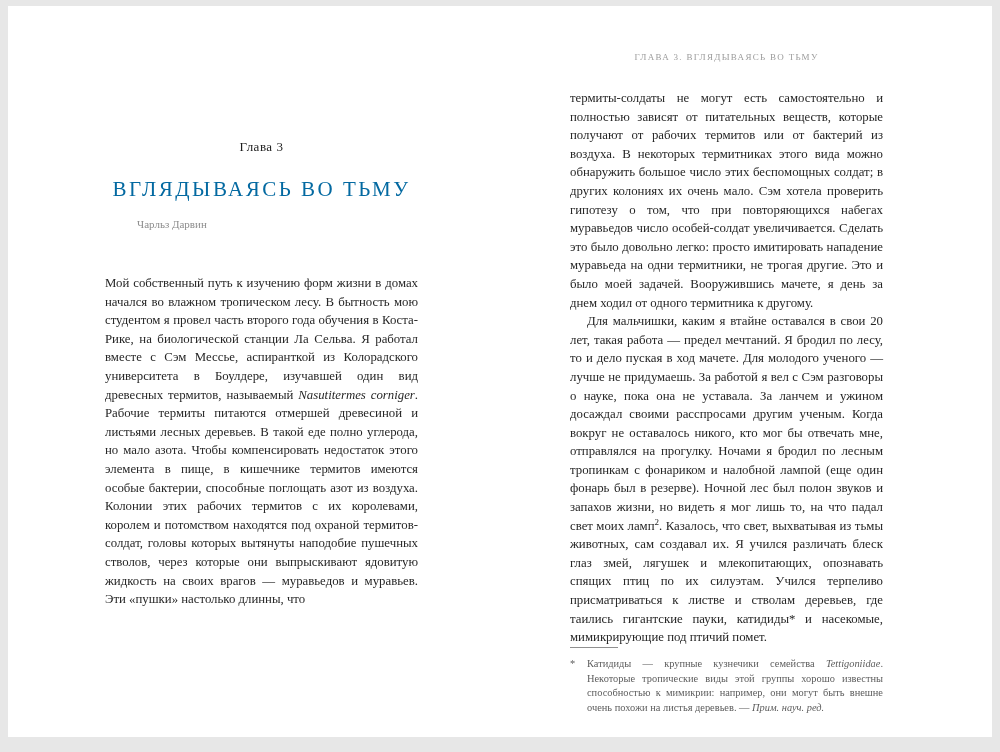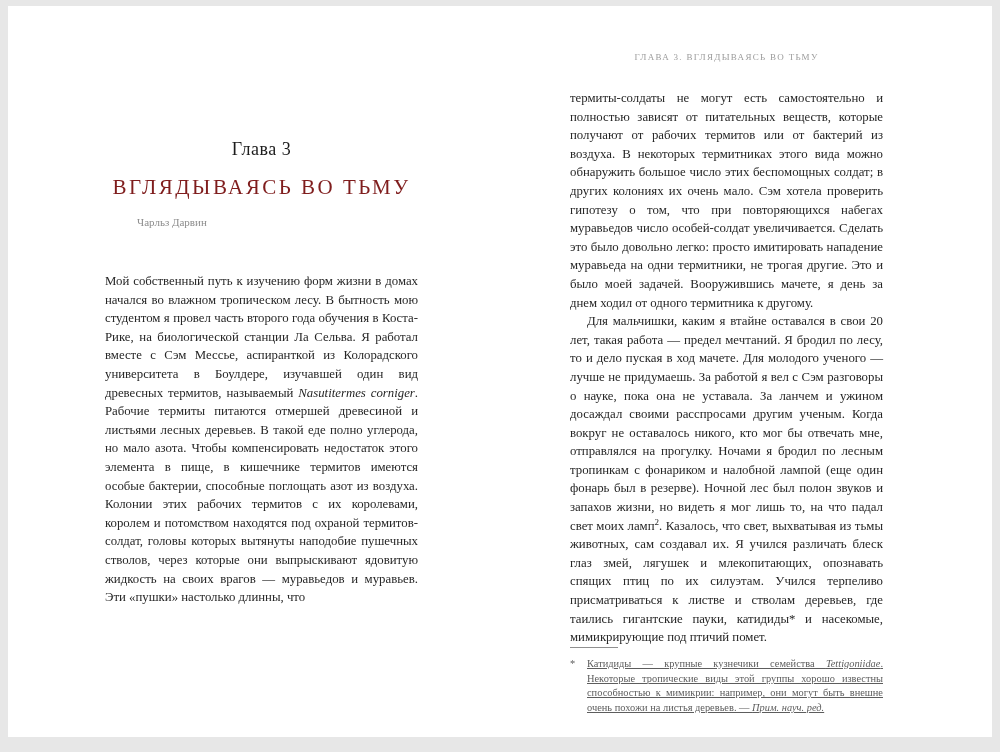--- a/index.html
+++ b/index.html
@@ -23,31 +23,31 @@
   }
   
   .left-content {
     position: absolute;
     left: 97px; top: 0;
     width: 313px; height: 100%;
   }
   .chapter-label {
     margin-top: 133px;
     text-align: center;
-    font-size: 18px;
+    font-size: 13px;
     letter-spacing: 0.5px;
     color: #1c1c1c;
   }
   .chapter-title {
-    margin-top: 15px;
+    margin-top: 22px;
     text-align: center;
     font-size: 21px;
     font-weight: 400;
     letter-spacing: 2.5px;
-    color: #7f1d1d;
+    color: #0369a1;
     white-space: nowrap;
   }
   .epigraph {
     margin-top: 56px;
     margin-left: 32px;
     width: 258px;
     font-size: 11px;
     line-height: 16px;
     color: #8d8d8d;
   }
@@ -111,21 +111,21 @@
   .footnote {
     display: flex;
     font-size: 10.4px;
     line-height: 14.8px;
     color: #5d5d5d;
     text-align: justify;
   }
   .footnote-marker {
     flex: 0 0 17px;
   }
-  .footnote-text { flex: 1; text-decoration: underline; }
+  .footnote-text { flex: 1; }
 </style>
 </head>
 <body>
 
 <div class="spread">
 
   <div class="page">
     <div class="left-content">
       <div class="chapter-label">Глава 3</div>
       <div class="chapter-title">ВГЛЯДЫВАЯСЬ ВО ТЬМУ</div>

